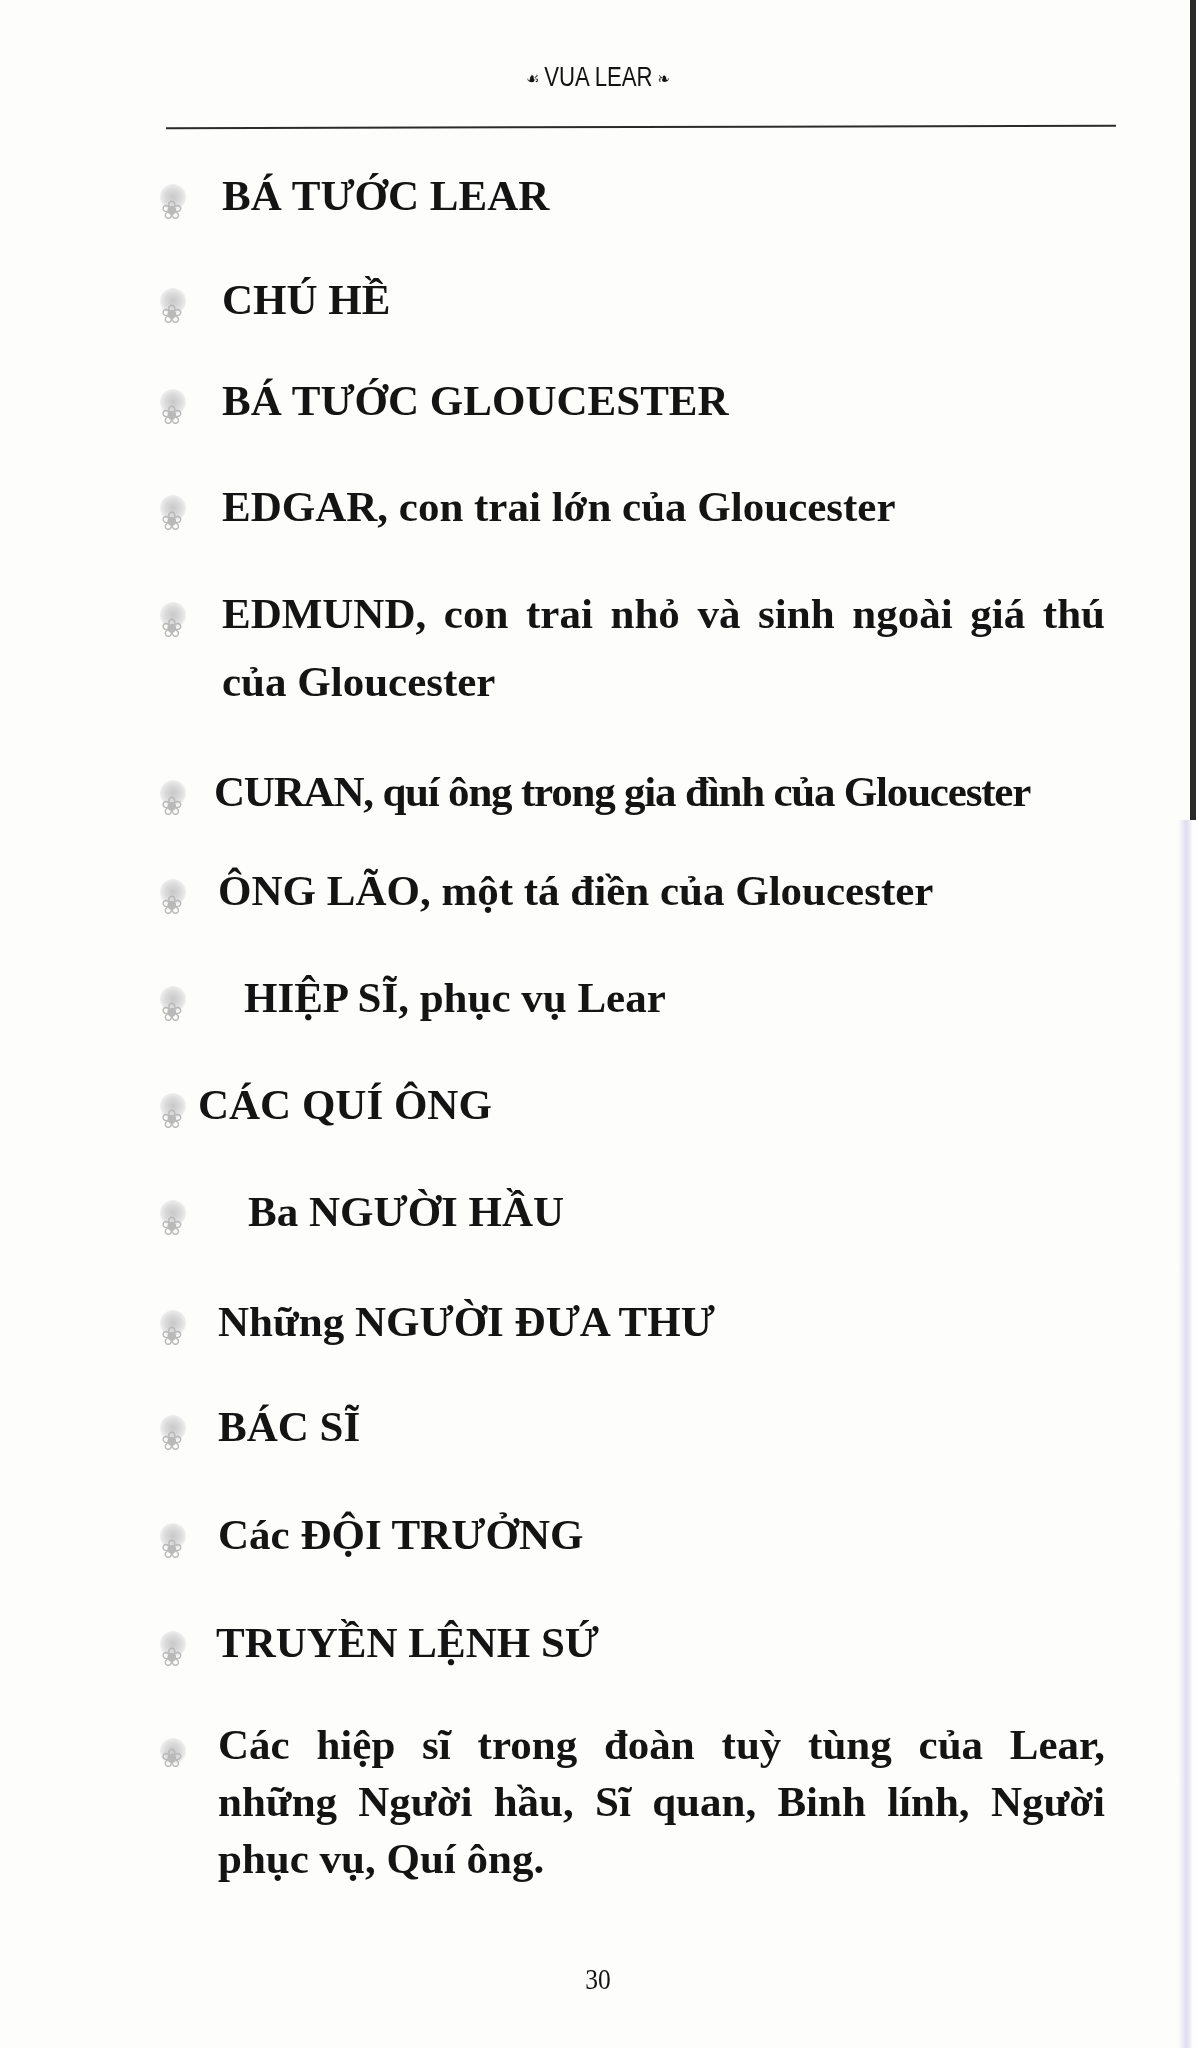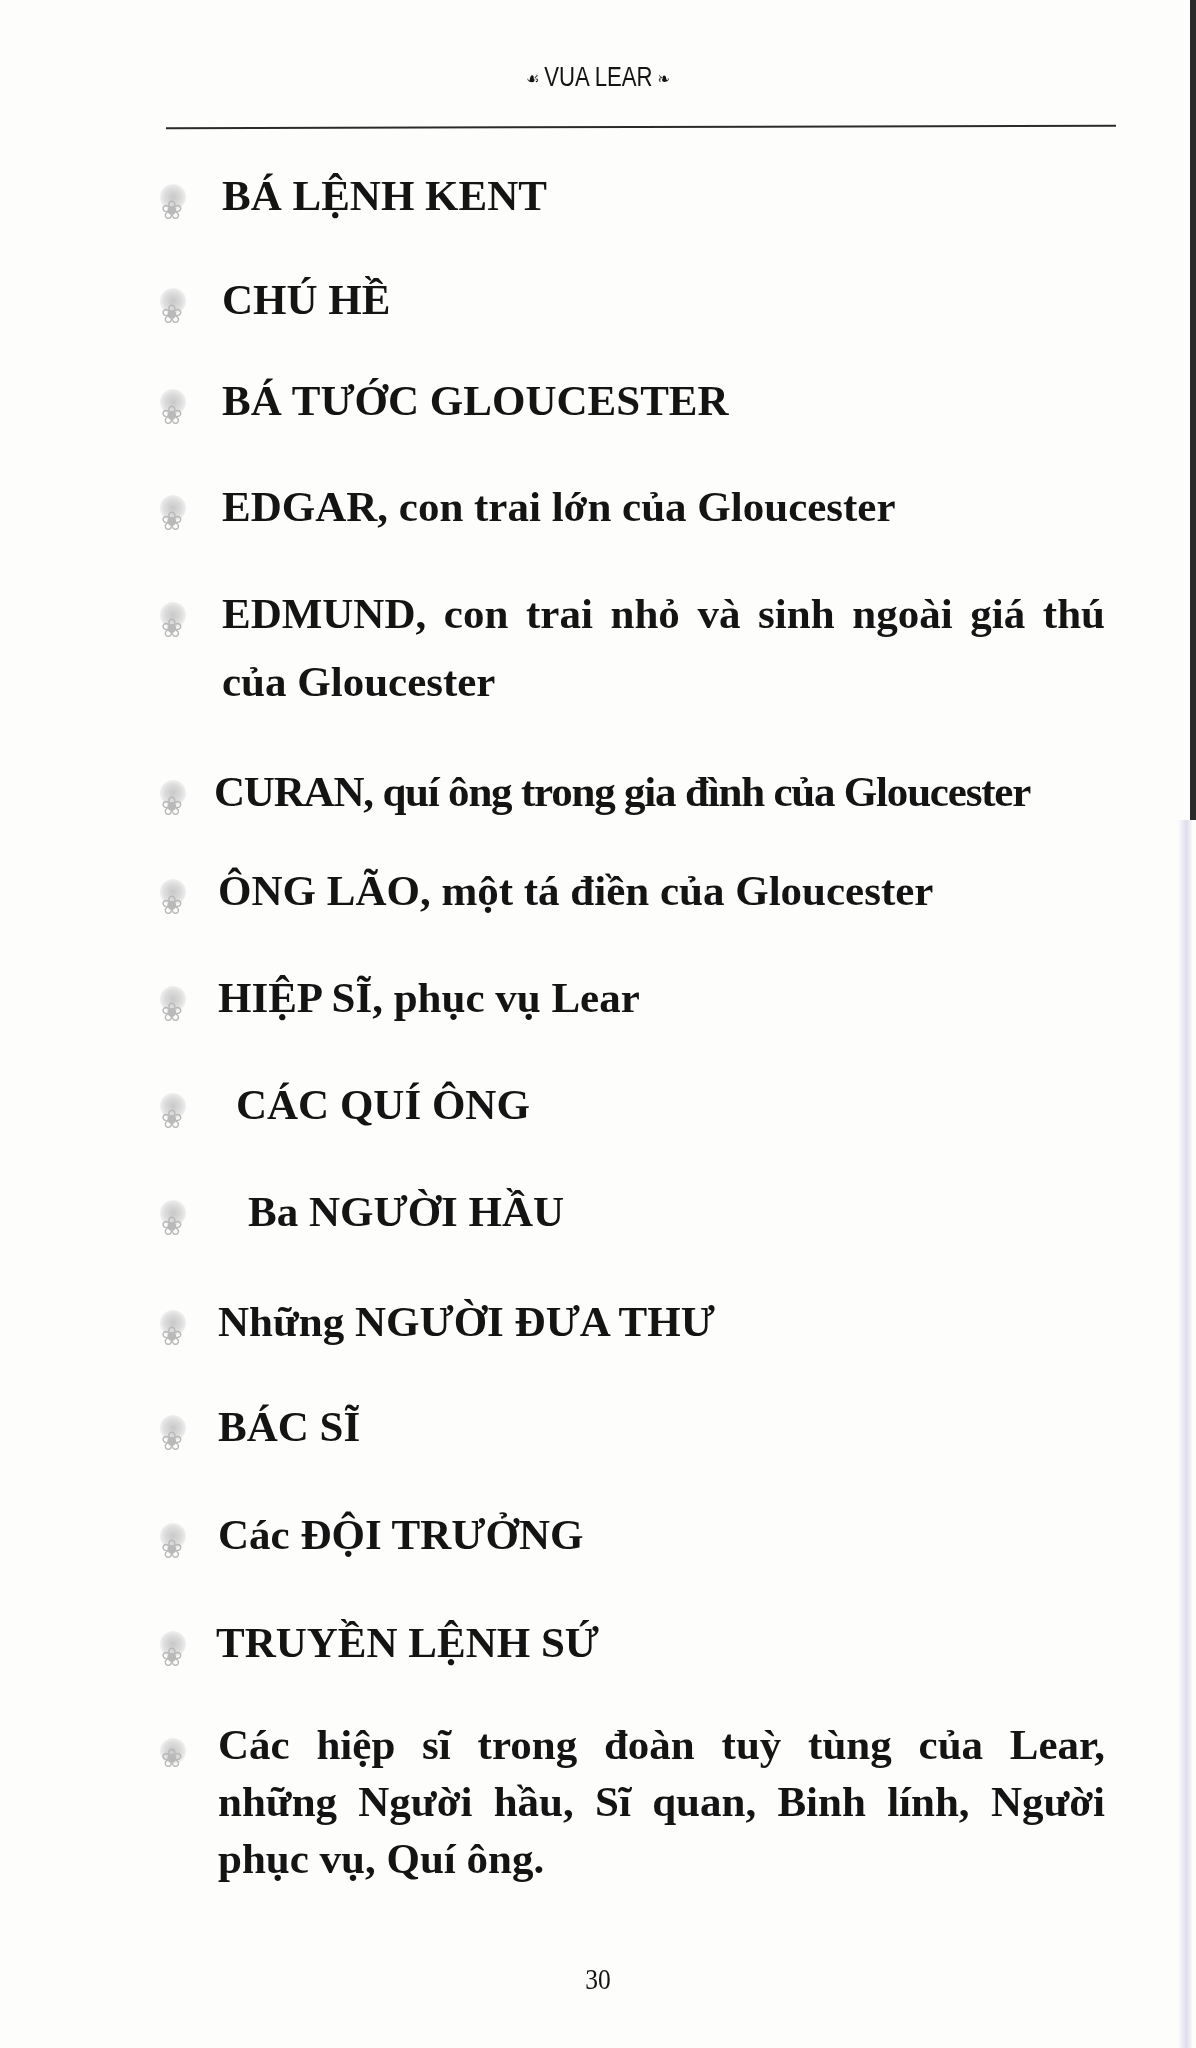--- a/index.html
+++ b/index.html
@@ -28,21 +28,21 @@
 <div class="edge-dark"></div>
 <div class="edge-shadow"></div>
 
 <div class="running-head">
   <span class="orn">☙</span><span>VUA LEAR</span><span class="orn">❧</span>
 </div>
 <div class="rule"></div>
 
 <div class="item" style="top:162px">
     <span class="bullet"></span>
-    <span class="text"><span class="name">BÁ LỆNH KENT</span></span>
+    <span class="text"><span class="name">BÁ TƯỚC LEAR</span></span>
   </div>
 
 <div class="item" style="top:266px">
     <span class="bullet"></span>
     <span class="text"><span class="name">CHÚ HỀ</span></span>
   </div>
 
 <div class="item" style="top:367px">
     <span class="bullet"></span>
     <span class="text"><span class="name">BÁ TƯỚC GLOUCESTER</span></span>
@@ -63,26 +63,26 @@
     <span class="text" style="margin-left:54px"><span class="desc">CURAN,</span><span class="desc"> quí ông trong gia đình của Gloucester</span></span>
   </div>
 
 <div class="item" style="top:857px">
     <span class="bullet"></span>
     <span class="text" style="margin-left:58px"><span class="desc">ÔNG LÃO,</span><span class="desc"> một tá điền của Gloucester</span></span>
   </div>
 
 <div class="item" style="top:964px">
     <span class="bullet"></span>
-    <span class="text" style="margin-left:58px"><span class="desc">HIỆP SĨ,</span><span class="desc"> phục vụ Lear</span></span>
+    <span class="text" style="margin-left:84px"><span class="desc">HIỆP SĨ,</span><span class="desc"> phục vụ Lear</span></span>
   </div>
 
 <div class="item" style="top:1071px">
     <span class="bullet"></span>
-    <span class="text" style="margin-left:76px"><span class="desc">CÁC QUÍ ÔNG</span></span>
+    <span class="text" style="margin-left:38px"><span class="desc">CÁC QUÍ ÔNG</span></span>
   </div>
 
 <div class="item" style="top:1178px">
     <span class="bullet"></span>
     <span class="text" style="margin-left:88px"><span class="desc">Ba NGƯỜI HẦU</span></span>
   </div>
 
 <div class="item" style="top:1288px">
     <span class="bullet"></span>
     <span class="text" style="margin-left:58px"><span class="desc">Những NGƯỜI ĐƯA THƯ</span></span>

